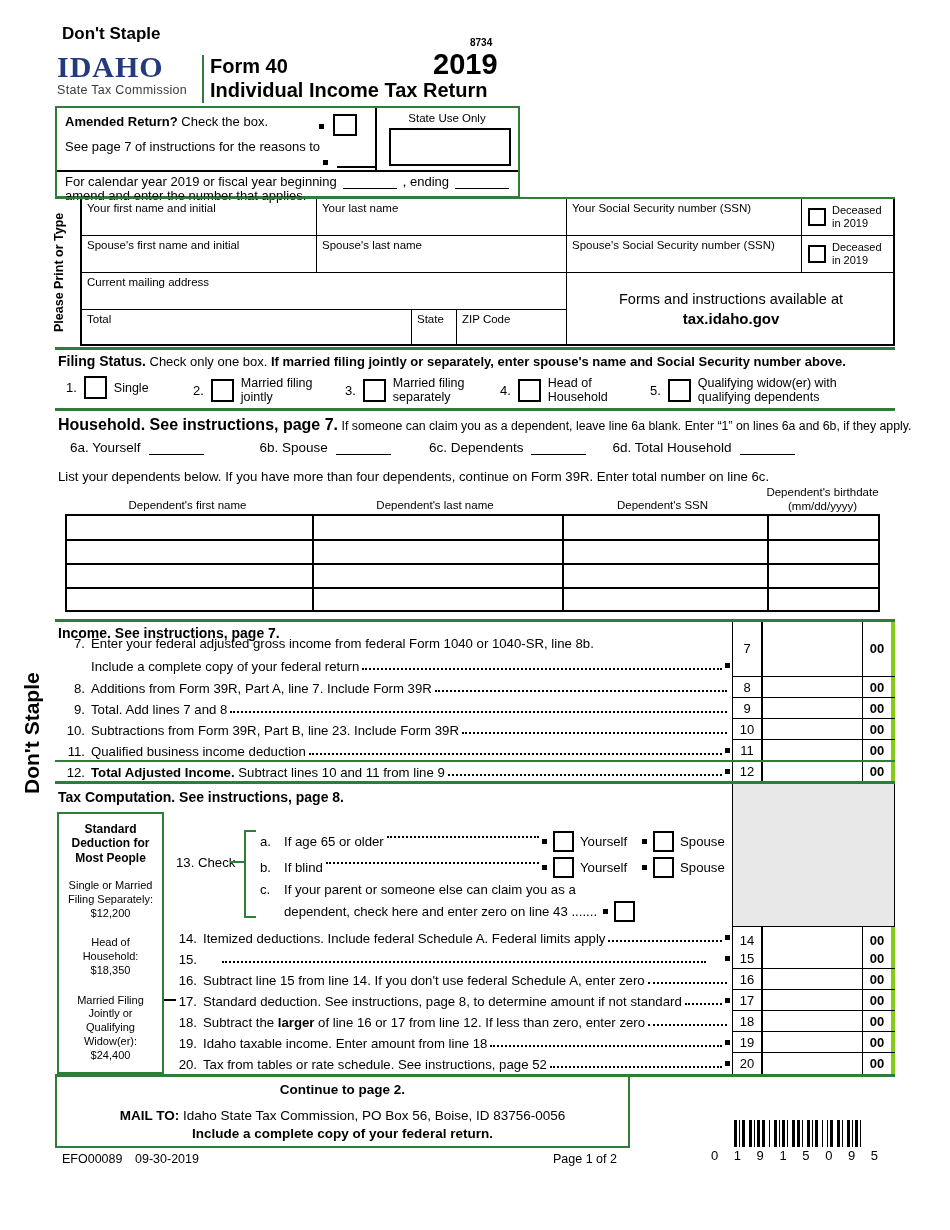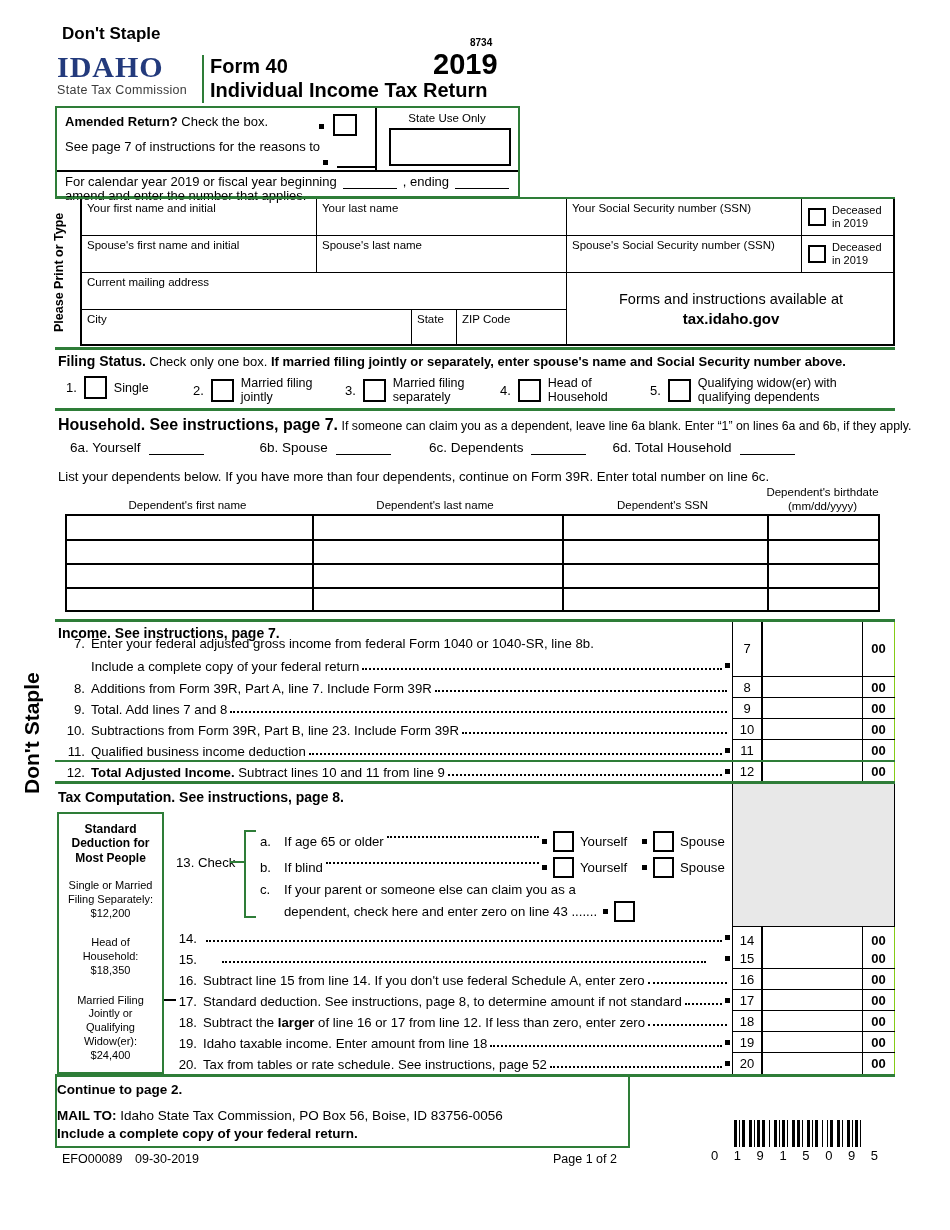--- a/index.html
+++ b/index.html
@@ -17,21 +17,21 @@
   
   .tline{position:absolute;left:58px;width:672px;display:flex;align-items:flex-end;box-sizing:border-box;padding-bottom:2px;font-size:13.2px;}
   .tnum{width:27px;text-align:right;margin-right:6px;flex:none;}
   .tt{white-space:nowrap;}
   .dl{flex:1;min-width:10px;border-bottom:2px dotted #000;margin:0 3px 4px 3px;height:0;}
   .tline .sq{margin:0 0 6px 0;}
   
   .cellrow{position:absolute;left:732px;width:163px;display:flex;box-sizing:border-box;border-bottom:1.8px solid #000;background:#fff;}
   .cell-n{width:31px;box-sizing:border-box;border-left:1px solid #000;border-right:2.5px solid #000;display:flex;align-items:center;justify-content:center;font-size:13px;flex:none;}
   .cell-a{flex:1;}
-  .cell-c{width:33px;box-sizing:border-box;border-left:1px solid #000;border-right:1px solid #84cc16;display:flex;align-items:center;justify-content:center;font-size:13px;font-weight:bold;flex:none;}
+  .cell-c{width:33px;box-sizing:border-box;border-left:1px solid #000;border-right:4px solid #84cc16;display:flex;align-items:center;justify-content:center;font-size:13px;font-weight:bold;flex:none;}
   
   .gcell{position:absolute;box-sizing:border-box;border-right:1.5px solid #000;border-bottom:1.5px solid #000;font-size:11.5px;padding:3px 0 0 5px;}
   .hdrlab{position:absolute;font-size:11.5px;text-align:center;}
 </style>
 </head>
 <body>
 
 <div class="page">
 
   <div class="abs b" style="left:62px;top:24px;font-size:17px;">Don't Staple</div>
@@ -77,21 +77,21 @@
       <span style="margin-left:6px;font-size:11px;line-height:1.15;"><span>Deceased</span><br><span>in 2019</span></span>
     </div>
     <div class="gcell" style="left:0;top:37px;width:235px;height:37px;"><span>Spouse's first name and initial</span></div>
     <div class="gcell" style="left:235px;top:37px;width:250px;height:37px;"><span>Spouse's last name</span></div>
     <div class="gcell" style="left:485px;top:37px;width:235px;height:37px;"><span>Spouse's Social Security number (SSN)</span></div>
     <div class="gcell" style="left:720px;top:37px;width:93px;height:37px;border-right:none;display:flex;align-items:center;padding:0 0 0 6px;">
       <span class="chk" style="width:18px;height:18px;"></span>
       <span style="margin-left:6px;font-size:11px;line-height:1.15;"><span>Deceased</span><br><span>in 2019</span></span>
     </div>
     <div class="gcell" style="left:0;top:74px;width:485px;height:37px;"><span>Current mailing address</span></div>
-    <div class="gcell" style="left:0;top:111px;width:330px;height:34.5px;border-bottom:none;"><span>City</span></div>
+    <div class="gcell" style="left:0;top:111px;width:330px;height:34.5px;border-bottom:none;"><span>Total</span></div>
     <div class="gcell" style="left:330px;top:111px;width:45px;height:34.5px;border-bottom:none;"><span>State</span></div>
     <div class="gcell" style="left:375px;top:111px;width:110px;height:34.5px;border-bottom:none;"><span>ZIP Code</span></div>
     <div class="abs" style="left:485px;top:74px;width:328px;height:71px;display:flex;flex-direction:column;align-items:center;justify-content:center;">
       <div style="font-size:14.5px;">Forms and instructions available at</div>
       <div class="b" style="font-size:15px;margin-top:3px;">tax.idaho.gov</div>
     </div>
   </div>
 
   <div class="gl" style="left:55px;top:347px;width:840px;height:2.5px;"></div>
   <div class="abs nw" style="left:58px;top:353px;font-size:13px;">
@@ -323,20 +323,21 @@
     <div class="cell-c">00</div>
   </div>
   <div class="cellrow" style="top:1053px;height:21px;border-bottom:none;">
     <div class="cell-n">20</div>
     <div class="cell-a"></div>
     <div class="cell-c">00</div>
   </div>
 
   <div class="tline" style="left:170px;width:560px;top:927px;height:21px;">
     <span class="tnum">14.</span>
+    <span class="tt">Itemized deductions. Include federal Schedule A. Federal limits apply</span>
     <span class="dl"></span>
     <span class="sq"></span>
   </div>
   <div class="tline" style="left:170px;width:560px;top:948px;height:21px;gap:16px;">
     <span class="tnum">15.</span>
     <span class="dl"></span>
     <span class="sq"></span>
   </div>
   <div class="tline" style="left:170px;width:560px;top:969px;height:21px;">
     <span class="tnum">16.</span>
@@ -361,21 +362,21 @@
     <span class="sq"></span>
   </div>
   <div class="tline" style="left:170px;width:560px;top:1053px;height:21px;">
     <span class="tnum">20.</span>
     <span class="tt">Tax from tables or rate schedule. See instructions, page 52</span>
     <span class="dl"></span>
     <span class="sq"></span>
   </div>
 
   <div class="gl" style="left:55px;top:1074px;width:840px;height:3px;"></div>
-  <div class="abs" style="left:55px;top:1077px;width:575px;height:71px;box-sizing:border-box;border-left:2px solid #2e7d38;border-right:2px solid #2e7d38;border-bottom:2px solid #2e7d38;text-align:left;">
+  <div class="abs" style="left:55px;top:1077px;width:575px;height:71px;box-sizing:border-box;border-left:2px solid #2e7d38;border-right:2px solid #2e7d38;border-bottom:2px solid #2e7d38;text-align:center;">
     <div class="b" style="font-size:13.5px;margin-top:5px;">Continue to page 2.</div>
     <div style="font-size:13.5px;margin-top:11px;"><span class="b">MAIL TO:</span><span> Idaho State Tax Commission, PO Box 56, Boise, ID 83756-0056</span></div>
     <div class="b" style="font-size:13.5px;margin-top:3px;">Include a complete copy of your federal return.</div>
   </div>
 
   <div class="abs" style="left:62px;top:1152px;font-size:12.5px;">EFO00089</div>
   <div class="abs" style="left:135px;top:1152px;font-size:12.5px;">09-30-2019</div>
   <div class="abs" style="left:553px;top:1152px;font-size:12.5px;">Page 1 of 2</div>
 
   <div class="abs" style="left:700px;top:1120px;width:195px;text-align:center;">

